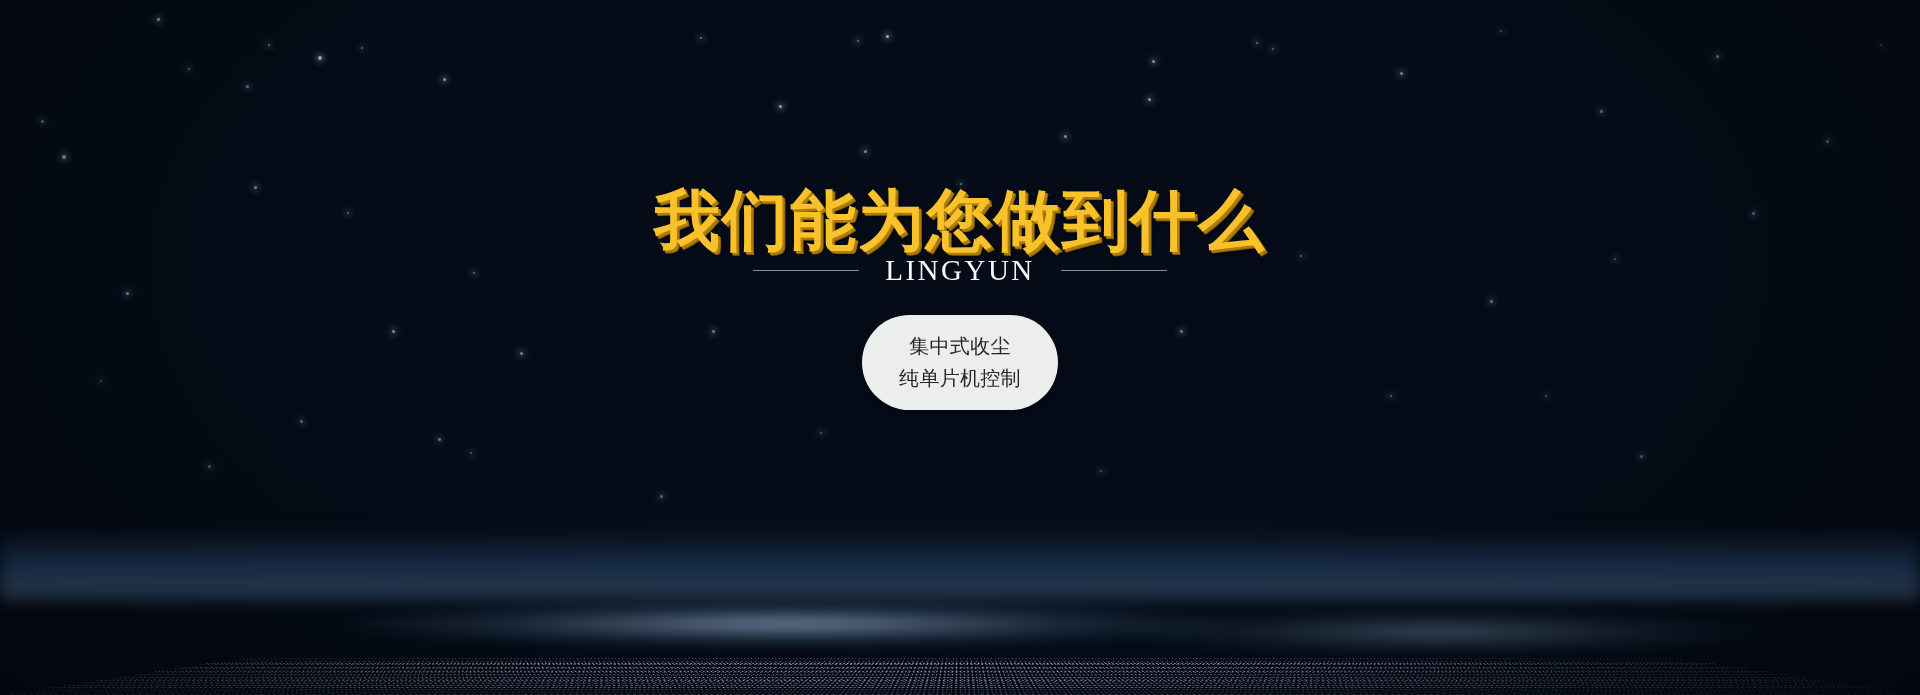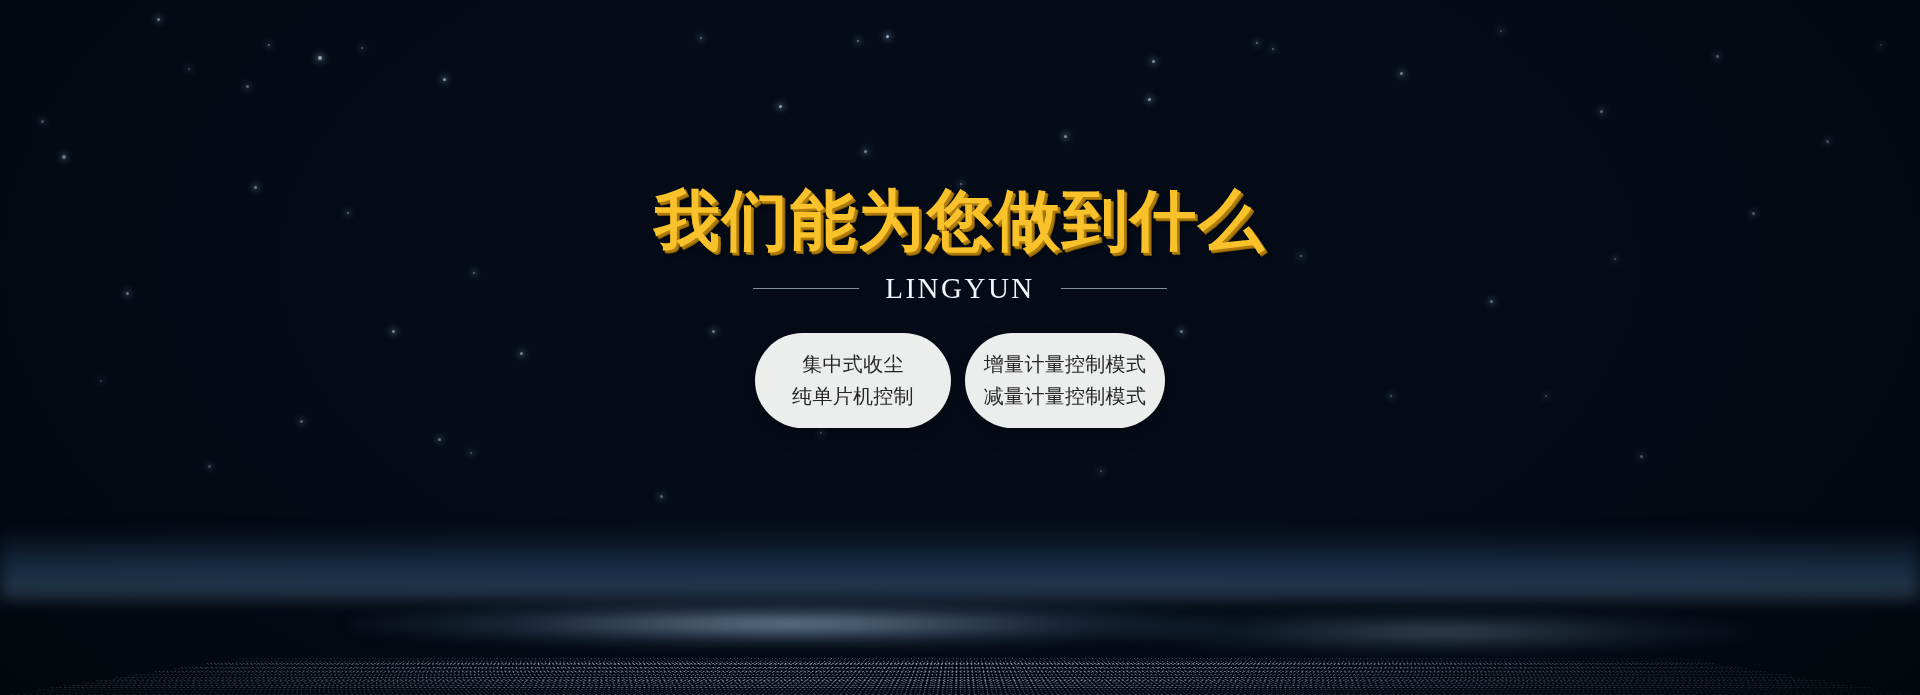--- a/index.html
+++ b/index.html
@@ -93,21 +93,20 @@
     text-shadow:
        2px 2px 0 #b07d0a,
        3px 3px 0 #8d6307,
        4px 5px 6px rgba(0,0,0,.55);
     white-space:nowrap;
   }
 
   .sub-en-row{
     display:flex; align-items:center; justify-content:center;
     gap:26px;
-    margin-top:18px;
   }
   .rule{
     width:106px; height:1px;
     background:rgba(205,222,240,.62);
   }
   .sub-en{
     font-family:"Liberation Serif","DejaVu Serif", serif;
     font-size:29px;
     letter-spacing:2.5px;
     color:#f3f7fc;
@@ -228,21 +227,17 @@
     </div>
 
 
     <div class="cards">
 
       <div class="card c1">
         <span class="card-line">集中式收尘</span>
         <span class="card-line">纯单片机控制</span>
       </div>
 
-      <div class="card c2">
-        <span class="card-line">增量计量控制模式</span>
-        <span class="card-line">减量计量控制模式</span>
-      </div>
 
 
     </div>
   </div>
 </div>
 
 </body></html>

